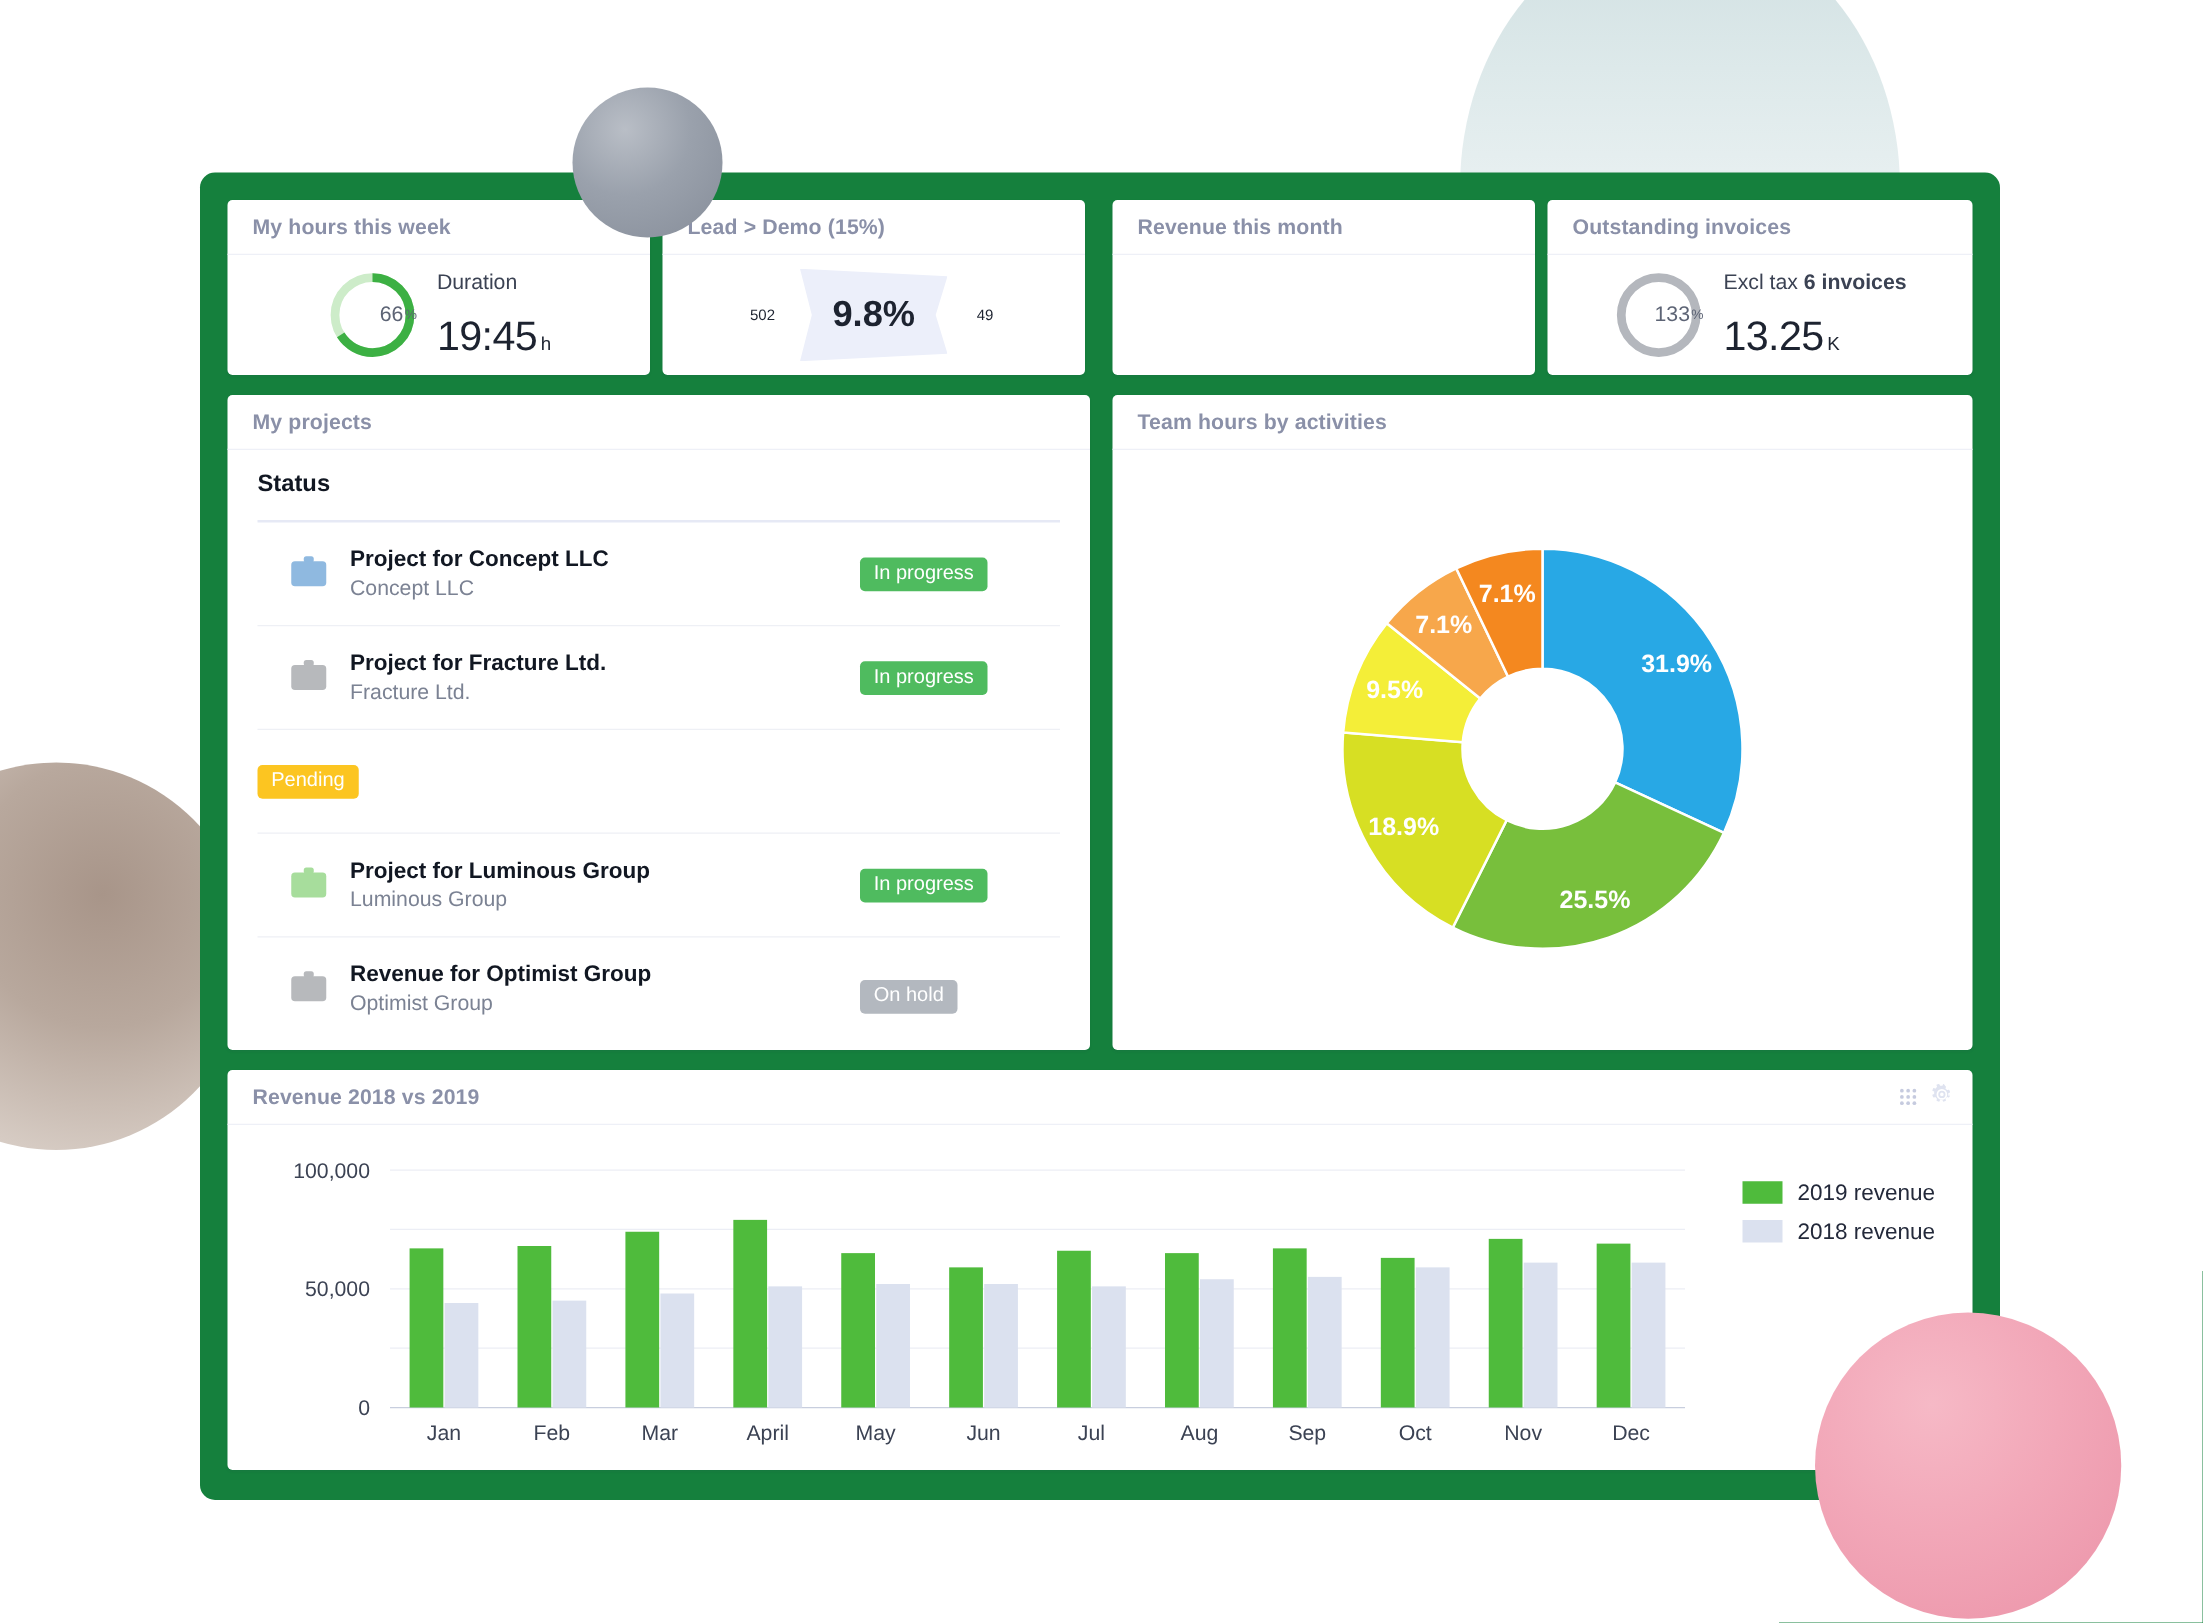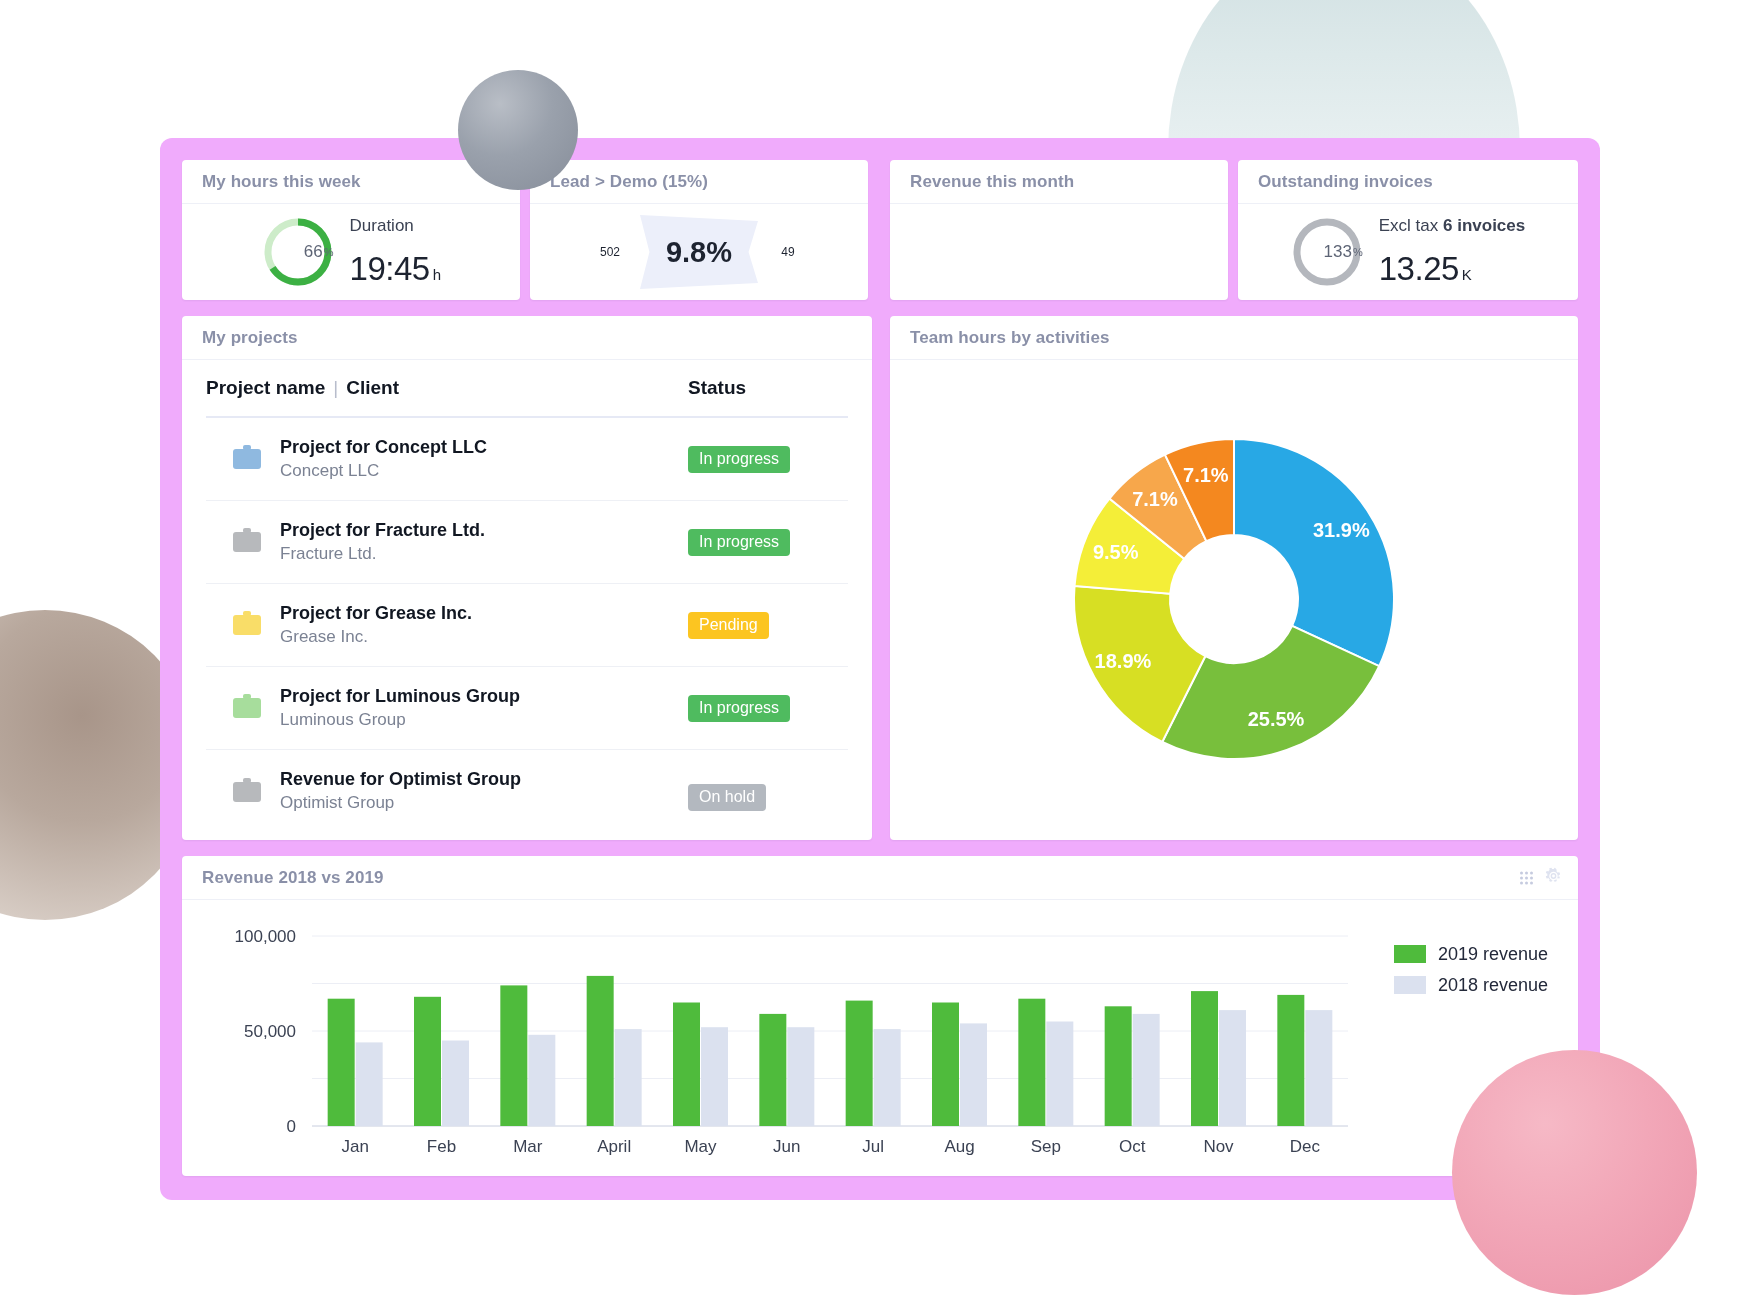--- a/index.html
+++ b/index.html
@@ -32,21 +32,21 @@
     left: 1452px; top: 1050px; width: 245px; height: 245px;
     background: radial-gradient(circle at 38% 30%, #f6b9c6 0%, #f2a7b8 45%, #eb93a8 100%);
     z-index: 7;
   }
 
   
   #dashboard {
     position: absolute;
     left: 160px; top: 138px;
     width: 1440px; height: 1062px;
-    background: #f0abfc;
+    background: #15803d;
     border-radius: 12px;
     z-index: 4;
     padding: 22px 22px 22px 22px;
   }
 
   .card {
     background: #ffffff;
     border-radius: 4px;
     box-shadow: 0 1px 2px rgba(40,45,80,.07);
     position: absolute;
@@ -225,25 +225,20 @@
       </div>
     </div>
   </div>
 
   <div class="card" id="card-projects">
     <div class="card-head">
       <span class="card-title">My projects</span>
     </div>
     <div class="tbl">
       <div class="tbl-head">
-        <div class="th th-name">
-          <span>Project name</span>
-          <span class="th-sep">|</span>
-          <span>Client</span>
-        </div>
         <div class="th th-status">Status</div>
       </div>
       <div id="project-rows">
           <div class="row">
             <div class="row-main">
               <span><svg width="30" height="26" viewBox="0 0 30 26" aria-hidden="true">
                   <rect x="11" y="1" width="8" height="5" rx="2" fill="#8fb9e0"></rect>
                   <rect x="1" y="5" width="28" height="20" rx="3" fill="#8fb9e0"></rect>
                 </svg></span>
               <div>
@@ -260,30 +255,20 @@
                   <rect x="1" y="5" width="28" height="20" rx="3" fill="#b7b9bc"></rect>
                 </svg></span>
               <div>
                 <div class="proj-name">Project for Fracture Ltd.</div>
                 <div class="proj-client">Fracture Ltd.</div>
               </div>
             </div>
             <div class="row-status"><span class="badge badge-green">In progress</span></div>
           </div>
           <div class="row">
-            <div class="row-main">
-              <span><svg width="30" height="26" viewBox="0 0 30 26" aria-hidden="true">
-                  <rect x="11" y="1" width="8" height="5" rx="2" fill="#f9dd68"></rect>
-                  <rect x="1" y="5" width="28" height="20" rx="3" fill="#f9dd68"></rect>
-                </svg></span>
-              <div>
-                <div class="proj-name">Project for Grease Inc.</div>
-                <div class="proj-client">Grease Inc.</div>
-              </div>
-            </div>
             <div class="row-status"><span class="badge badge-yellow">Pending</span></div>
           </div>
           <div class="row">
             <div class="row-main">
               <span><svg width="30" height="26" viewBox="0 0 30 26" aria-hidden="true">
                   <rect x="11" y="1" width="8" height="5" rx="2" fill="#a7dd9c"></rect>
                   <rect x="1" y="5" width="28" height="20" rx="3" fill="#a7dd9c"></rect>
                 </svg></span>
               <div>
                 <div class="proj-name">Project for Luminous Group</div>

